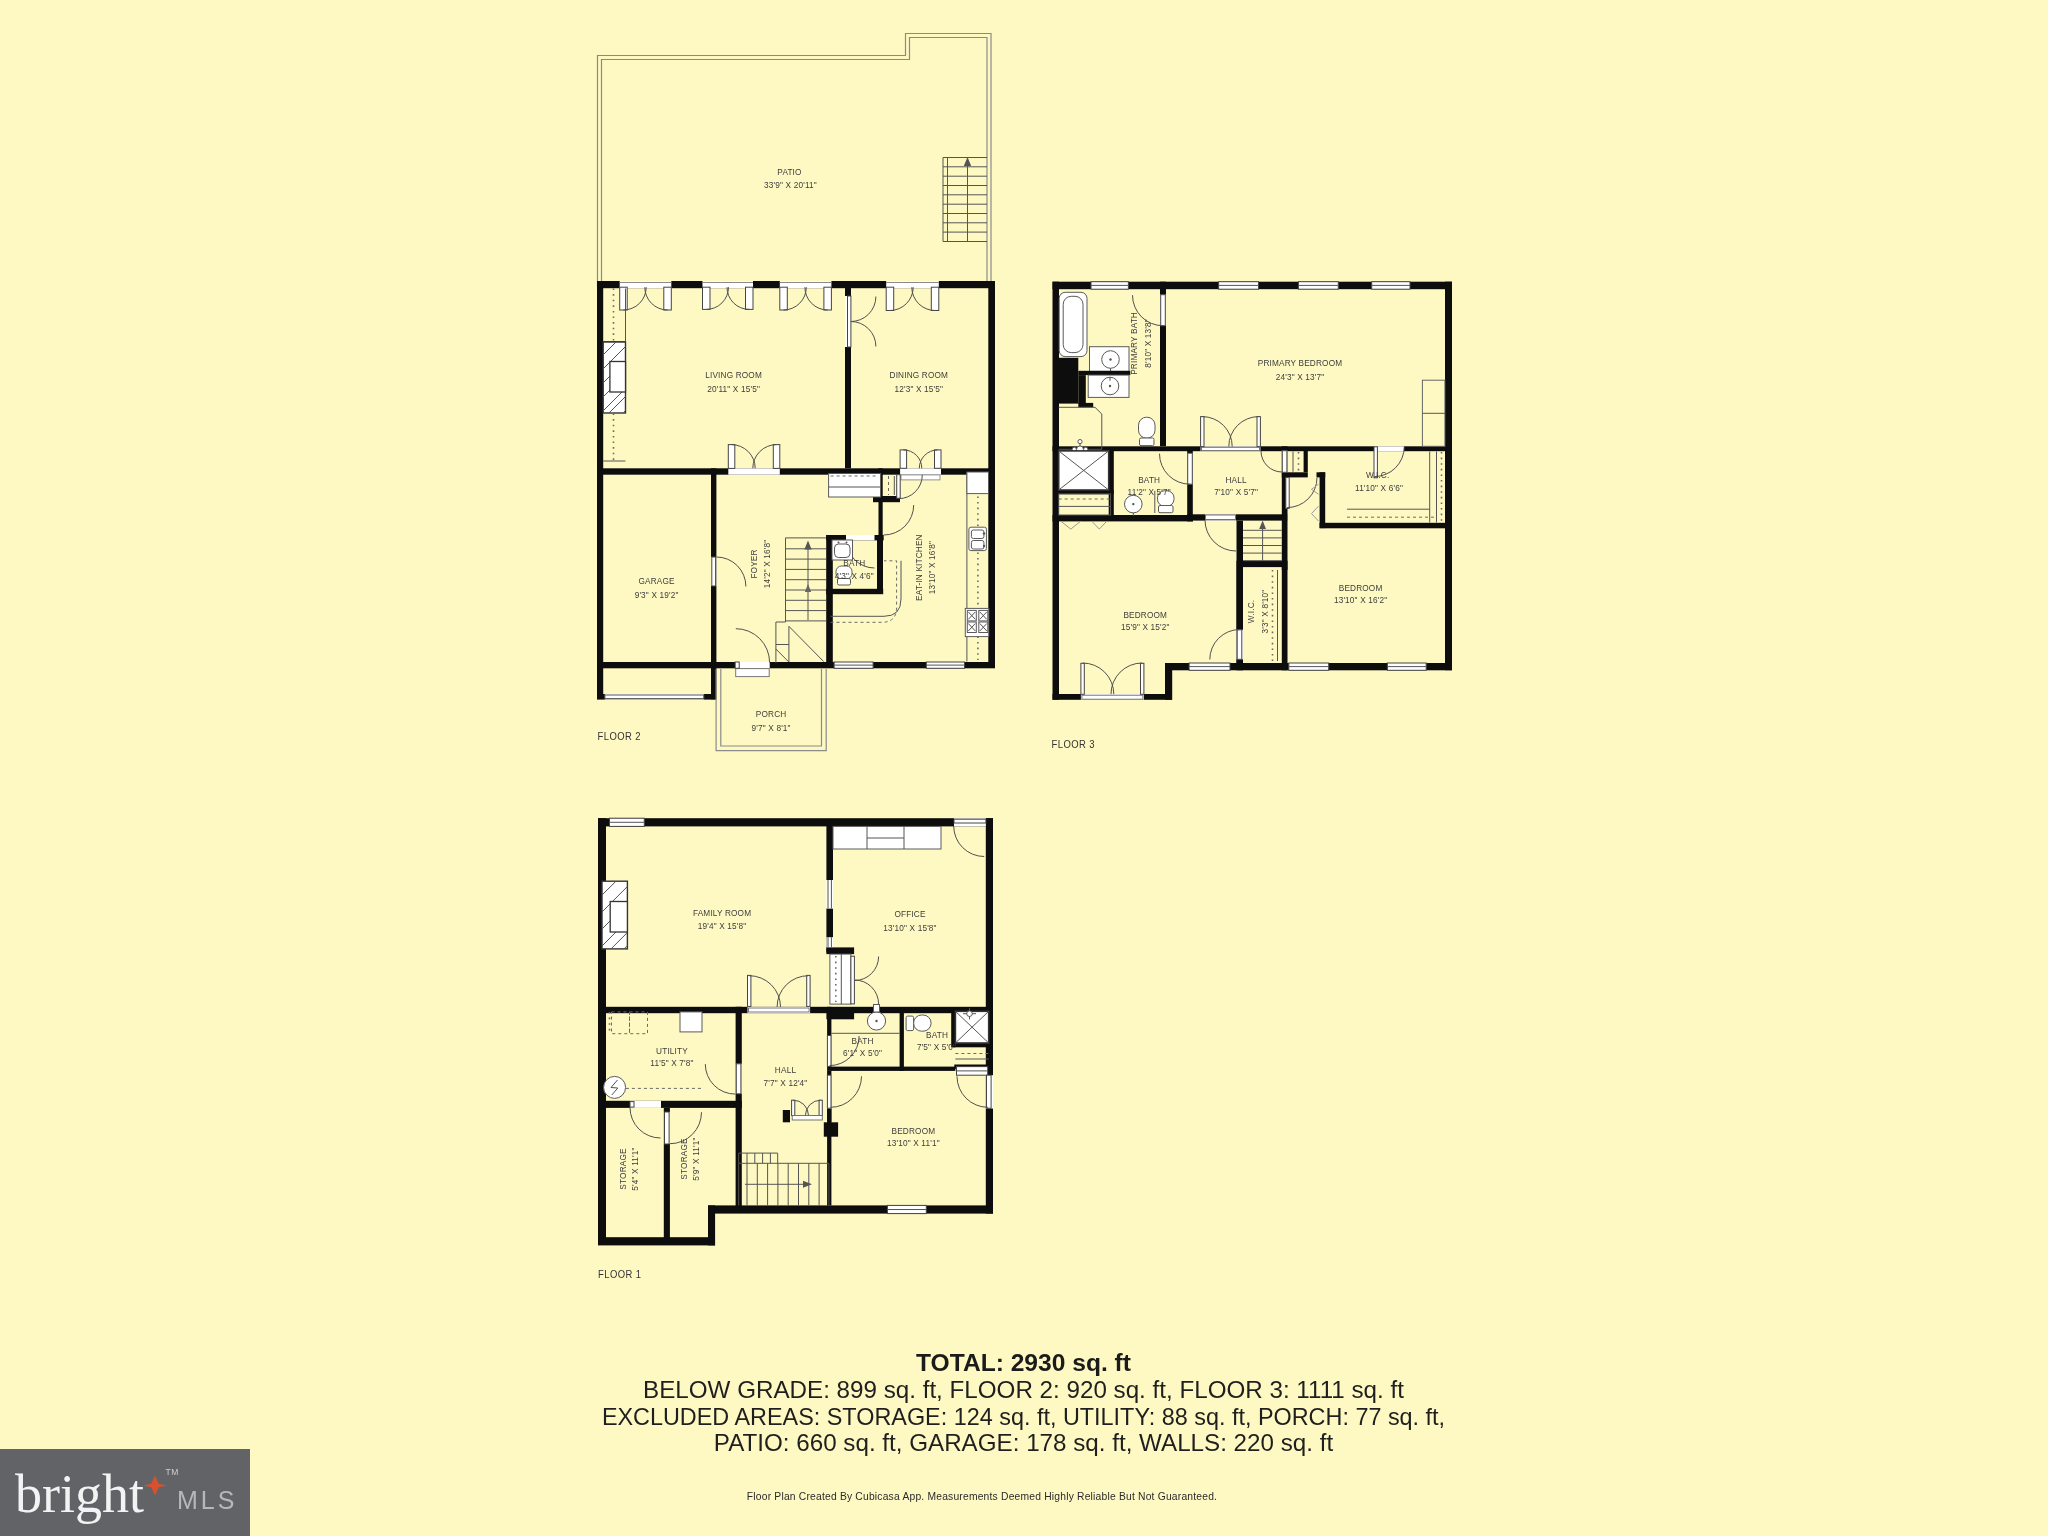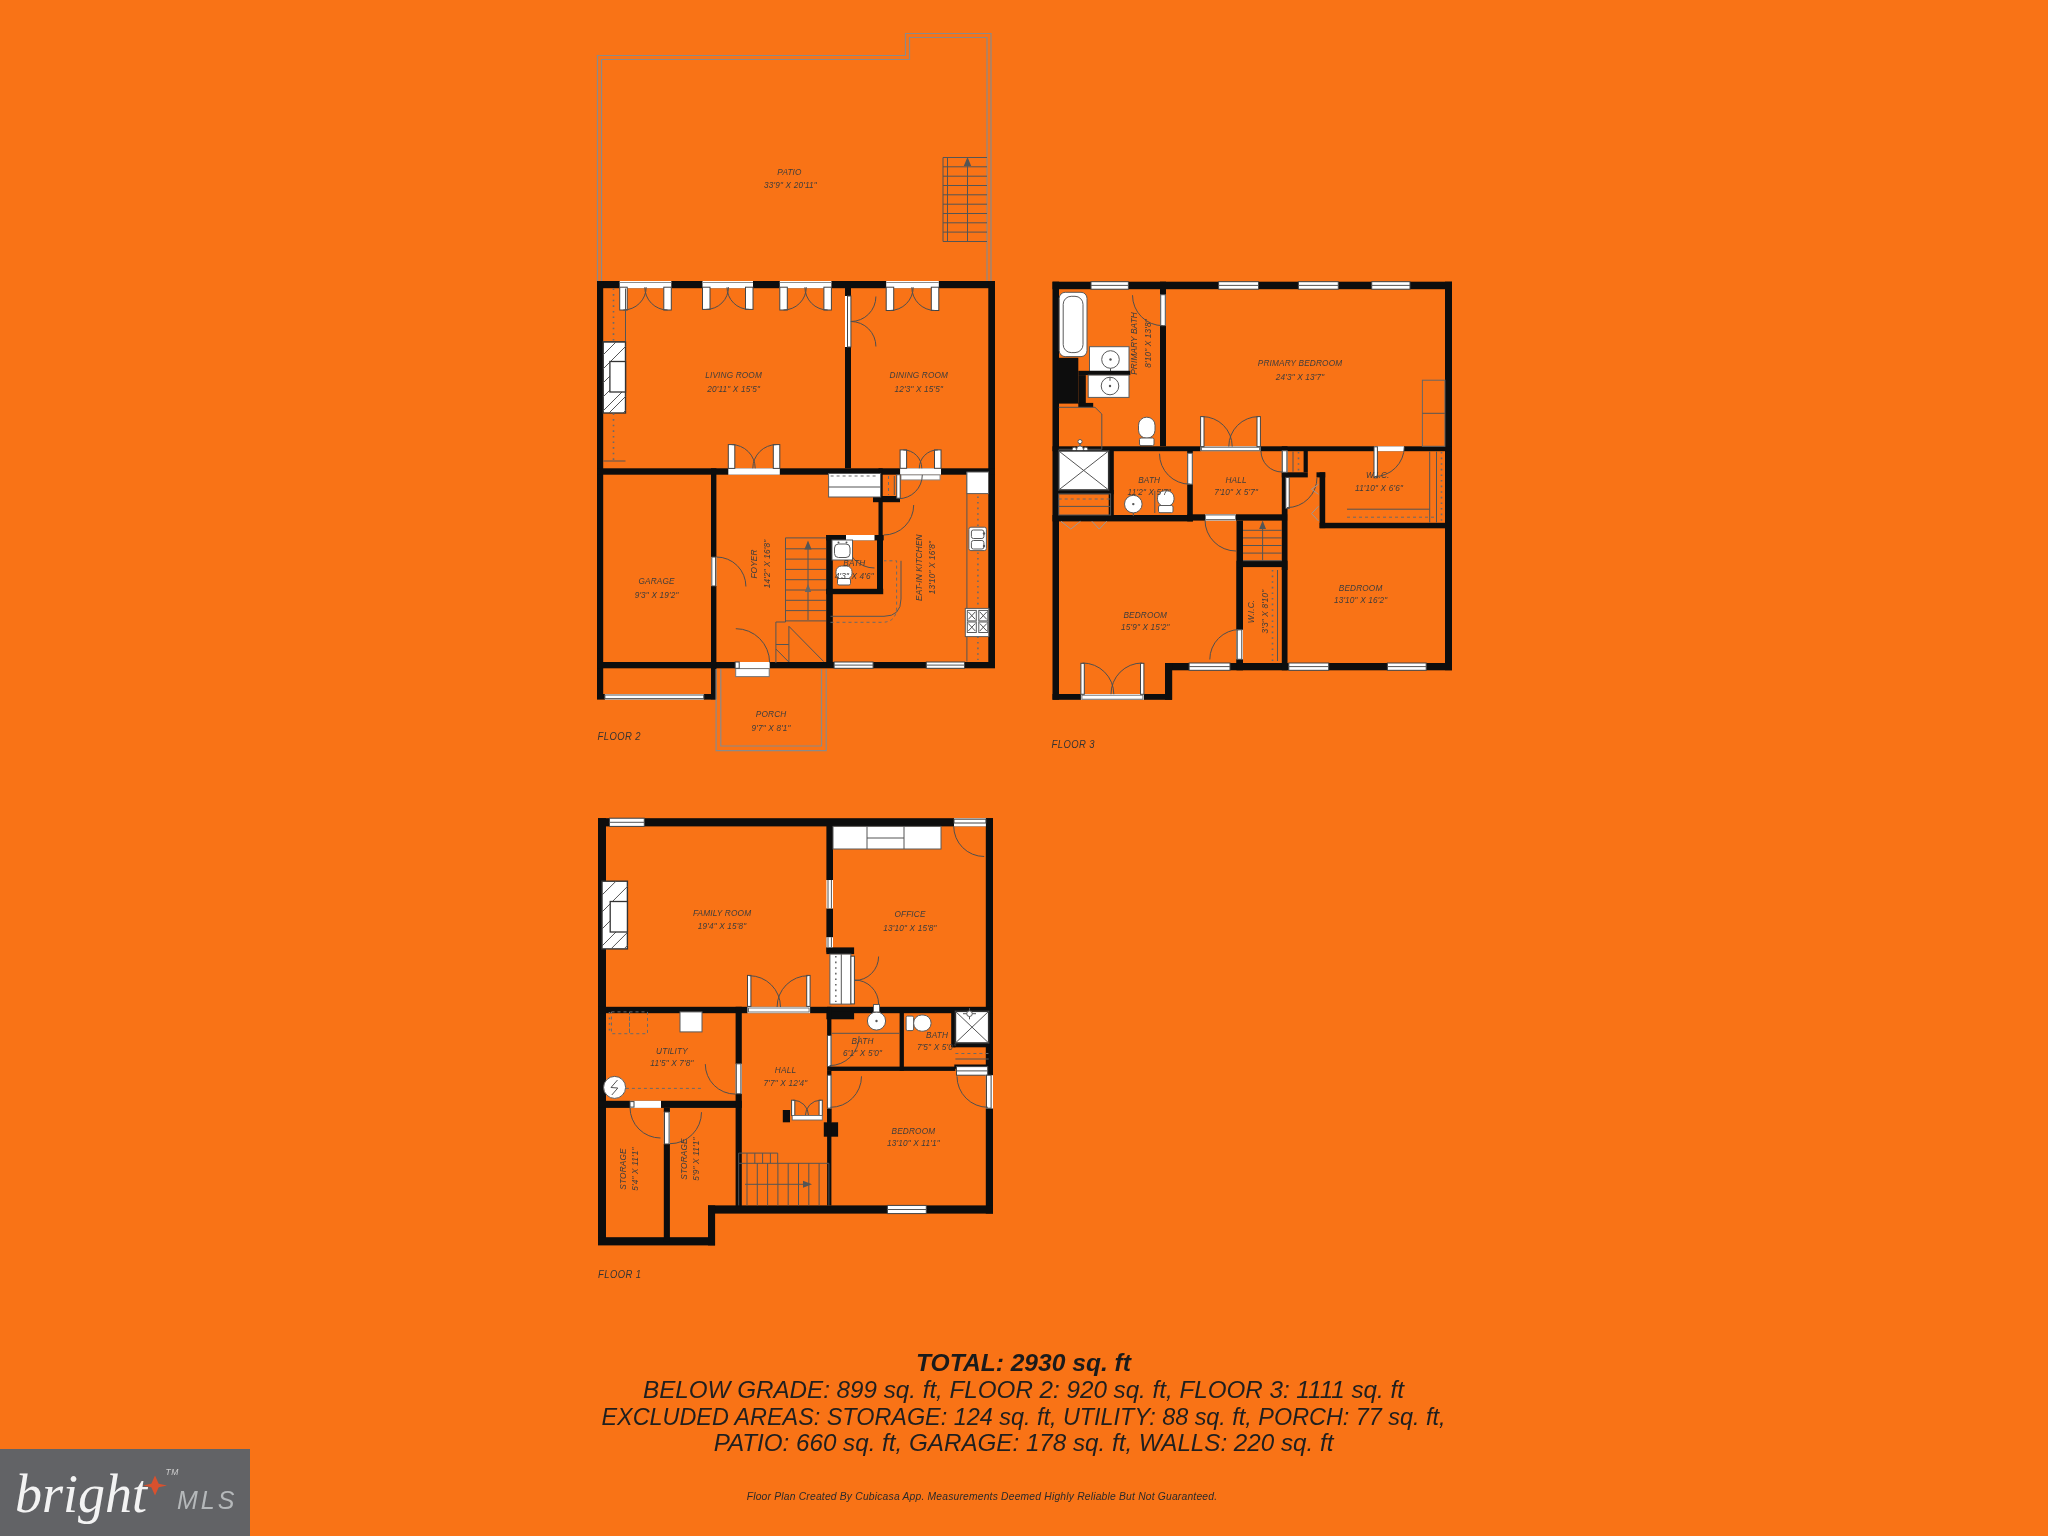--- a/index.html
+++ b/index.html
@@ -1,17 +1,17 @@
 <!DOCTYPE html>
 <html><head>
 <meta charset="utf-8">
 <style>
   html,body{margin:0;padding:0;background:#ffffff;}
-  .page{position:relative;width:2048px;height:1536px;background:#f97316;overflow:hidden;
-        font-family:"Liberation Sans", sans-serif;font-style:italic;}
+  .page{position:relative;width:2048px;height:1536px;background:#fef9c3;overflow:hidden;
+        font-family:"Liberation Sans", sans-serif;}
   svg text{font-family:"Liberation Sans", sans-serif;fill:#3d3d3d;}
   .rm{font-size:9.6px;letter-spacing:.18px;}
   .fl{font-size:11px;letter-spacing:.5px;fill:#333;}
   .w{fill:#0d0d0d;}
   .ln{stroke:#555;stroke-width:1;fill:none;}
   .lt{stroke:#8a8a8a;stroke-width:1.2;fill:none;}
   .dr{stroke:#4f4f4f;stroke-width:1;fill:none;}
   .fx{stroke:#5a5a5a;stroke-width:1;fill:#fff;}
   .dsh{stroke:#6a6a6a;stroke-width:1;fill:none;stroke-dasharray:3 3;}
   .dot{stroke:#6a6a6a;stroke-width:1.6;fill:none;stroke-dasharray:1.6 4;}

